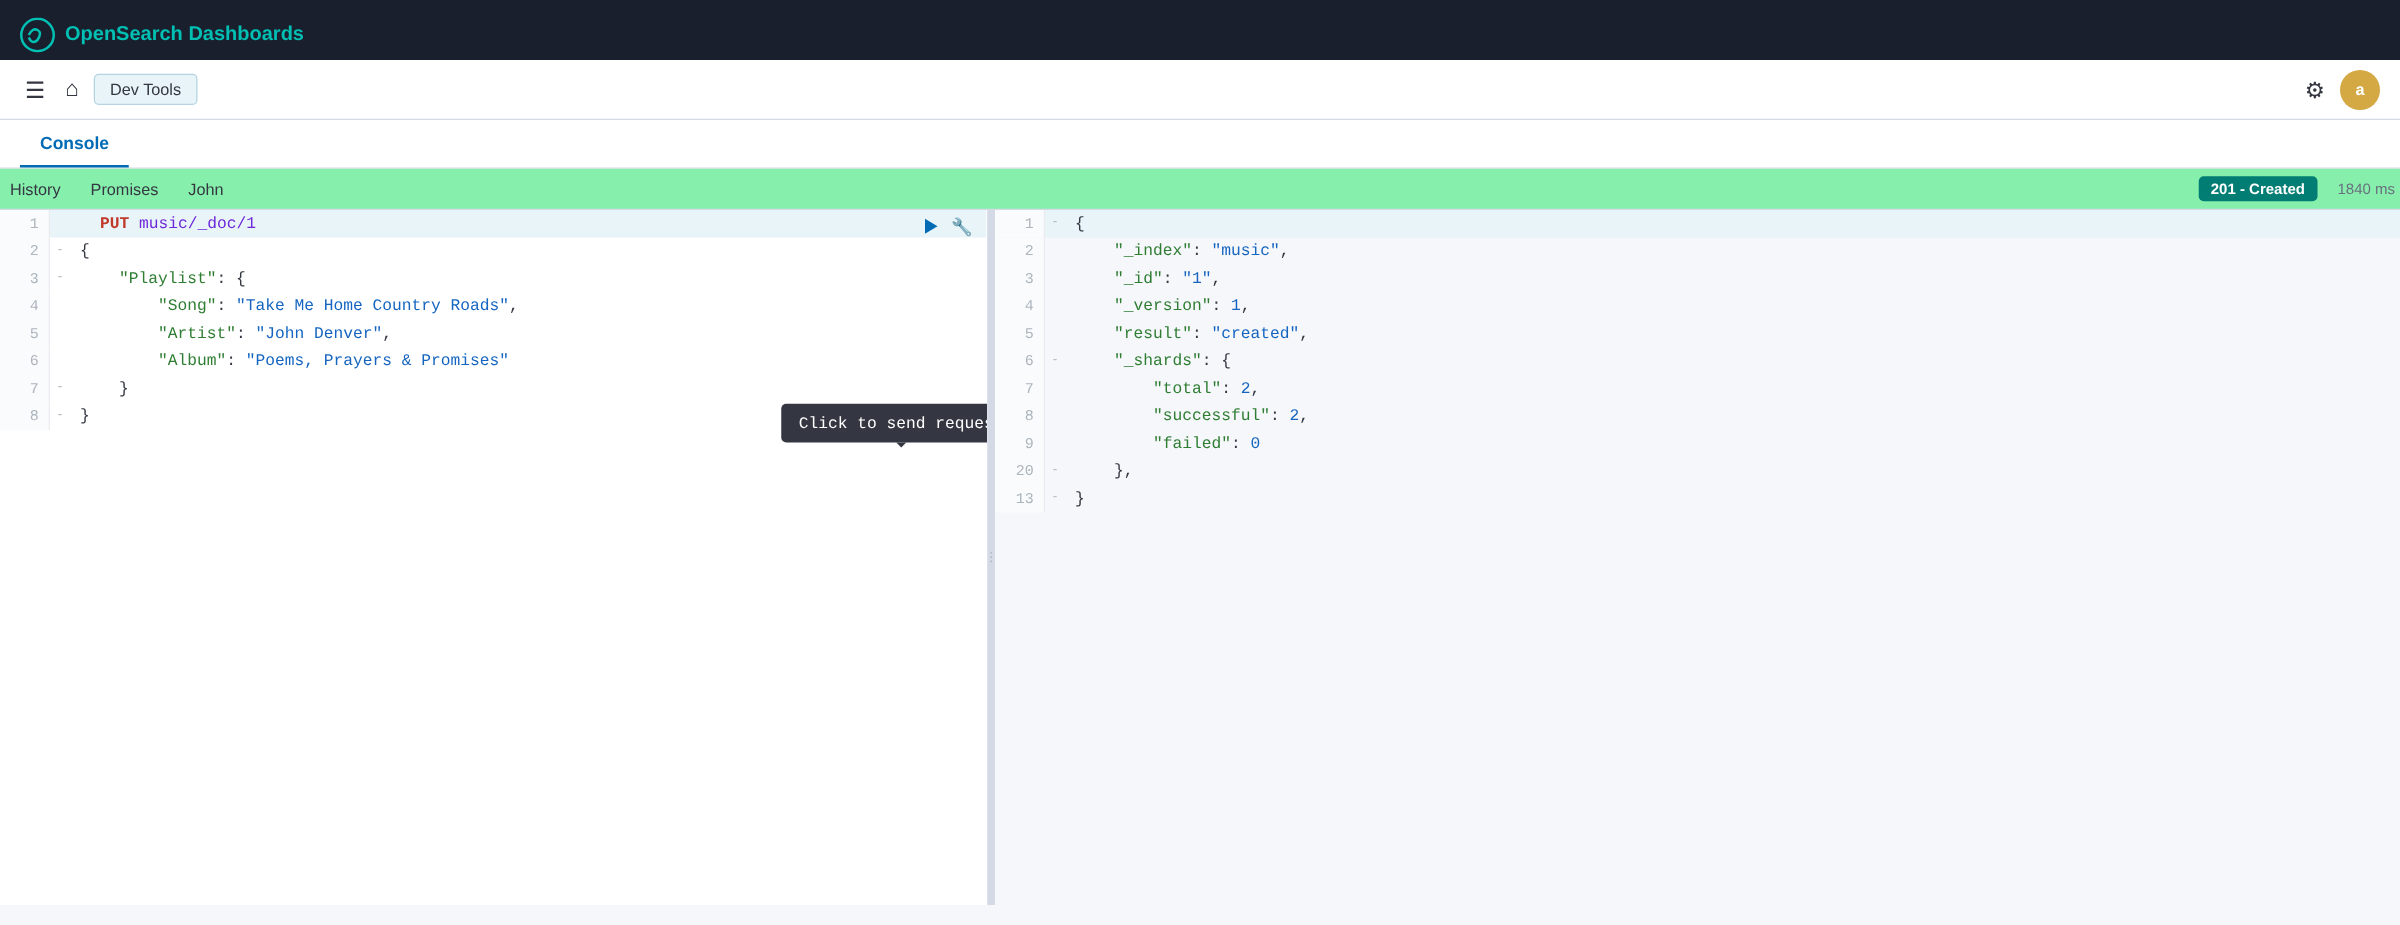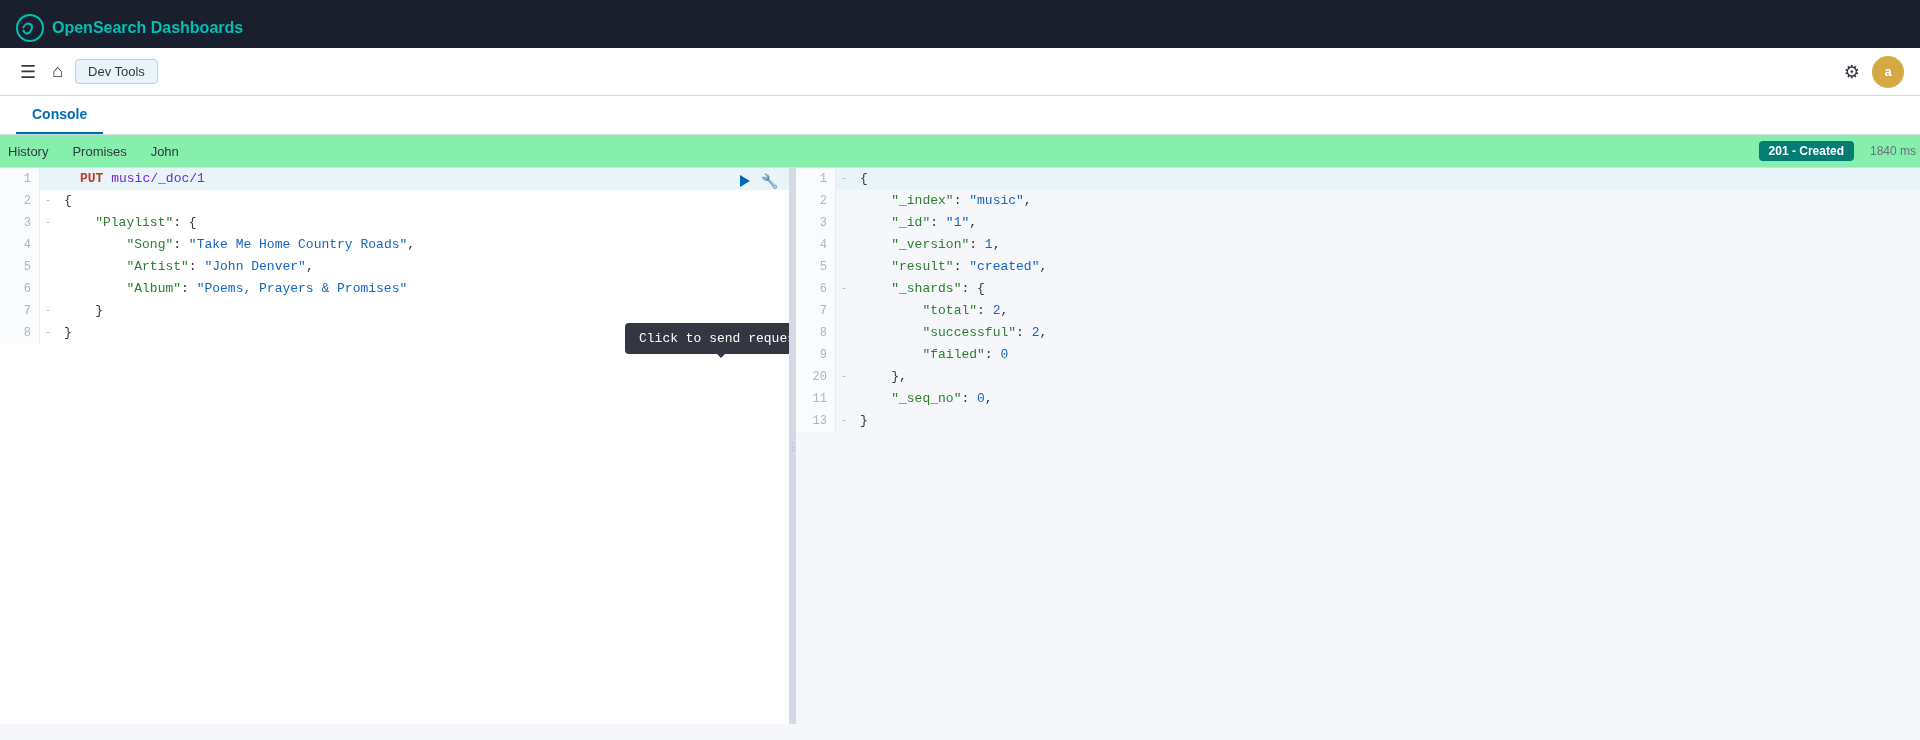--- a/index.html
+++ b/index.html
@@ -430,25 +430,20 @@
     <span class="line-num">9</span>
     <span class="line-gutter"></span>
     <span class="line-content">        <span class="key">"failed"</span><span class="punc">: </span><span class="num">0</span></span>
   </div>
         <div class="code-line">
     <span class="line-num">20</span>
     <span class="line-gutter">-</span>
     <span class="line-content">    <span class="punc">},</span></span>
   </div>
         <div class="code-line">
-    <span class="line-num">11</span>
-    <span class="line-gutter"></span>
-    <span class="line-content">    <span class="key">"_seq_no"</span><span class="punc">: </span><span class="num">0</span><span class="punc">,</span></span>
-  </div>
-        <div class="code-line">
     <span class="line-num">13</span>
     <span class="line-gutter">-</span>
     <span class="line-content"><span class="punc">}</span></span>
   </div>
       </div>
   </div>
 
 </div>
 
 </body></html>

